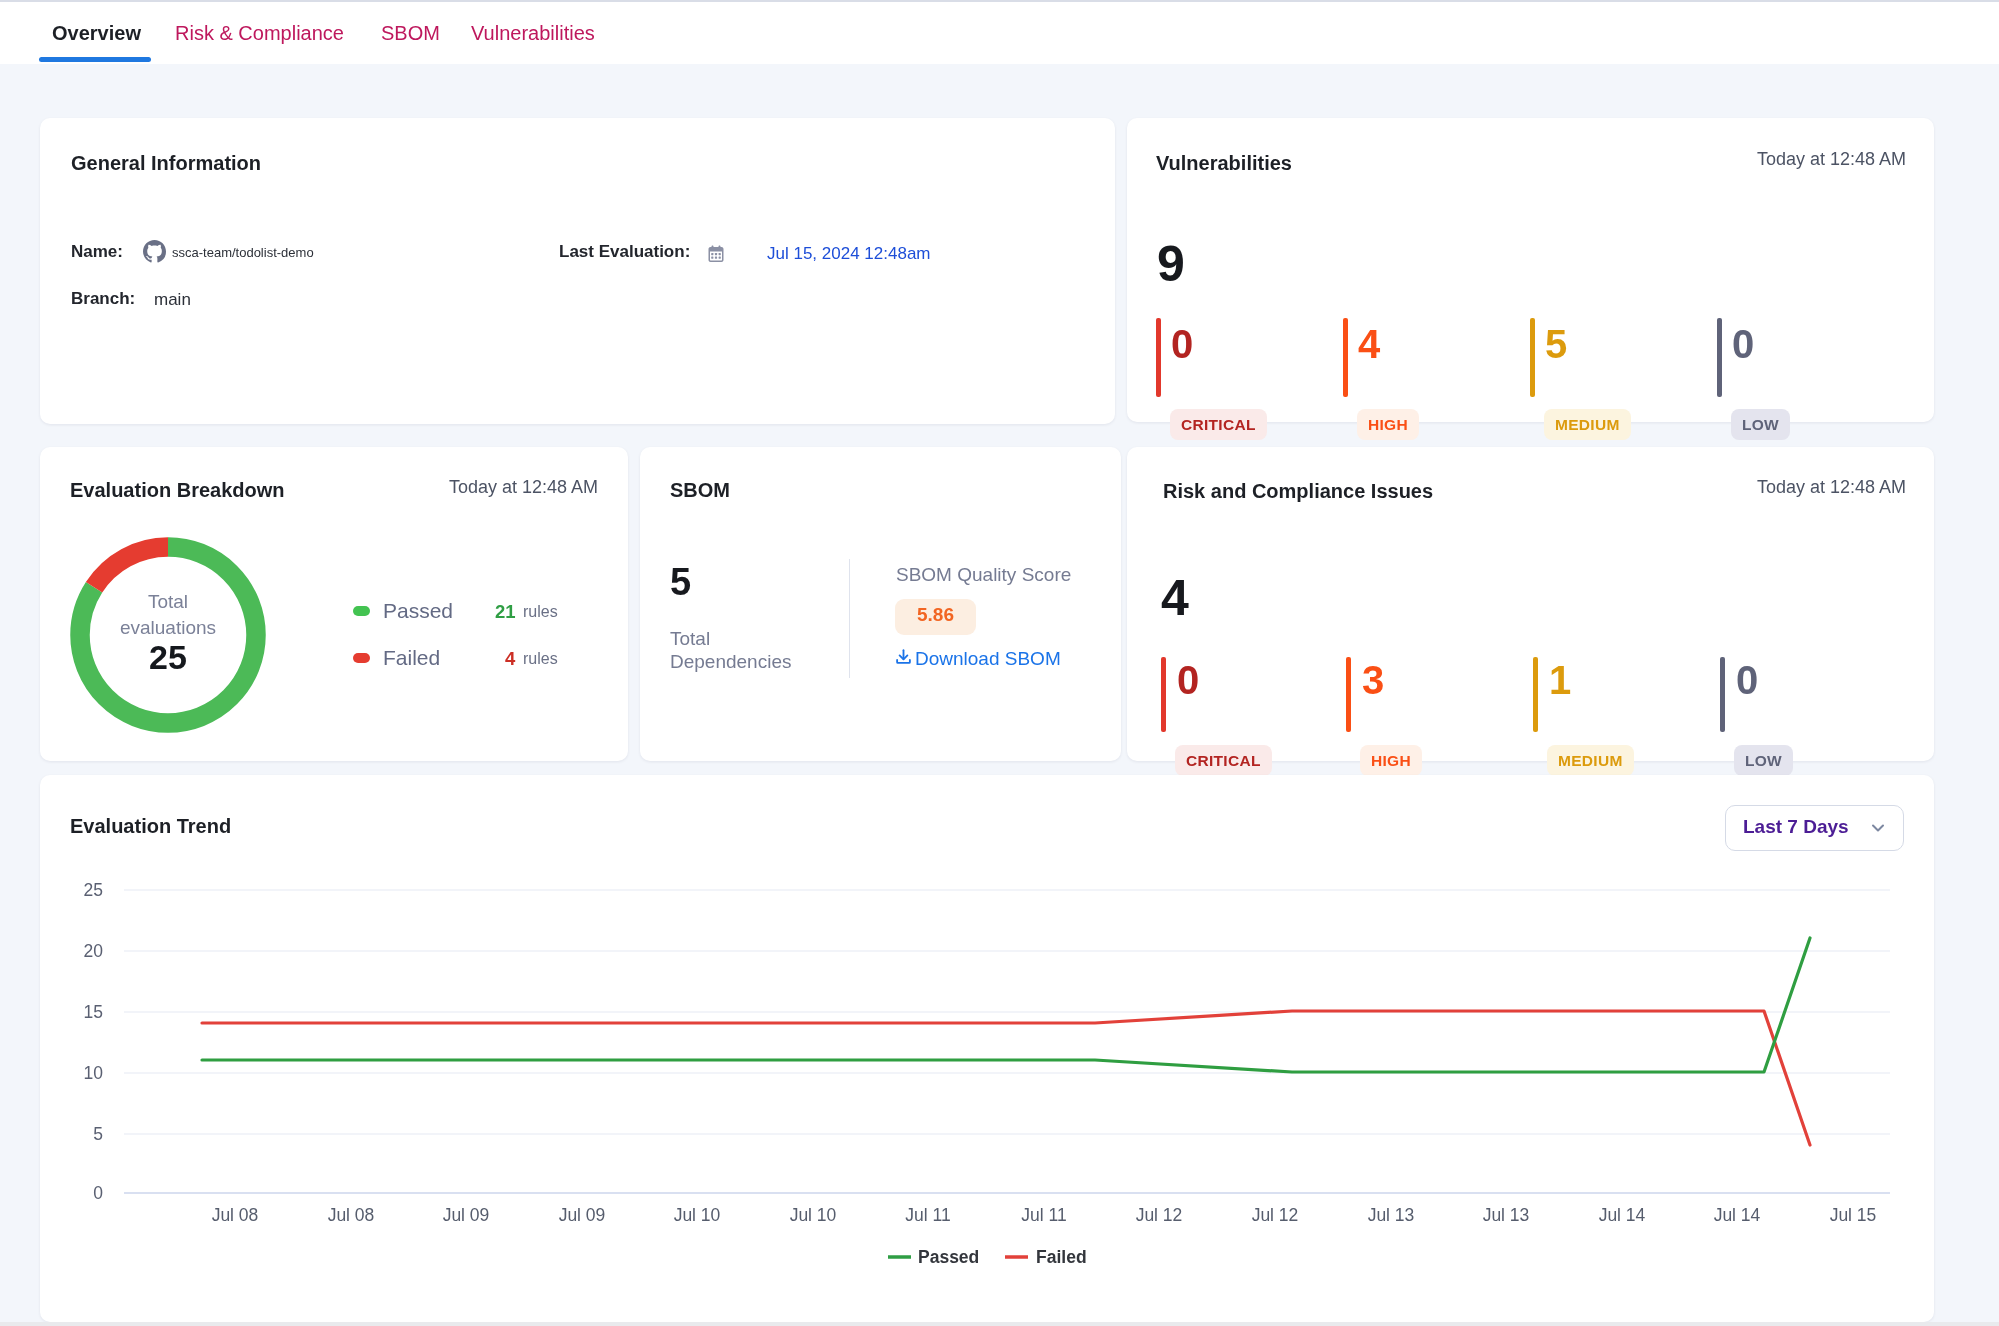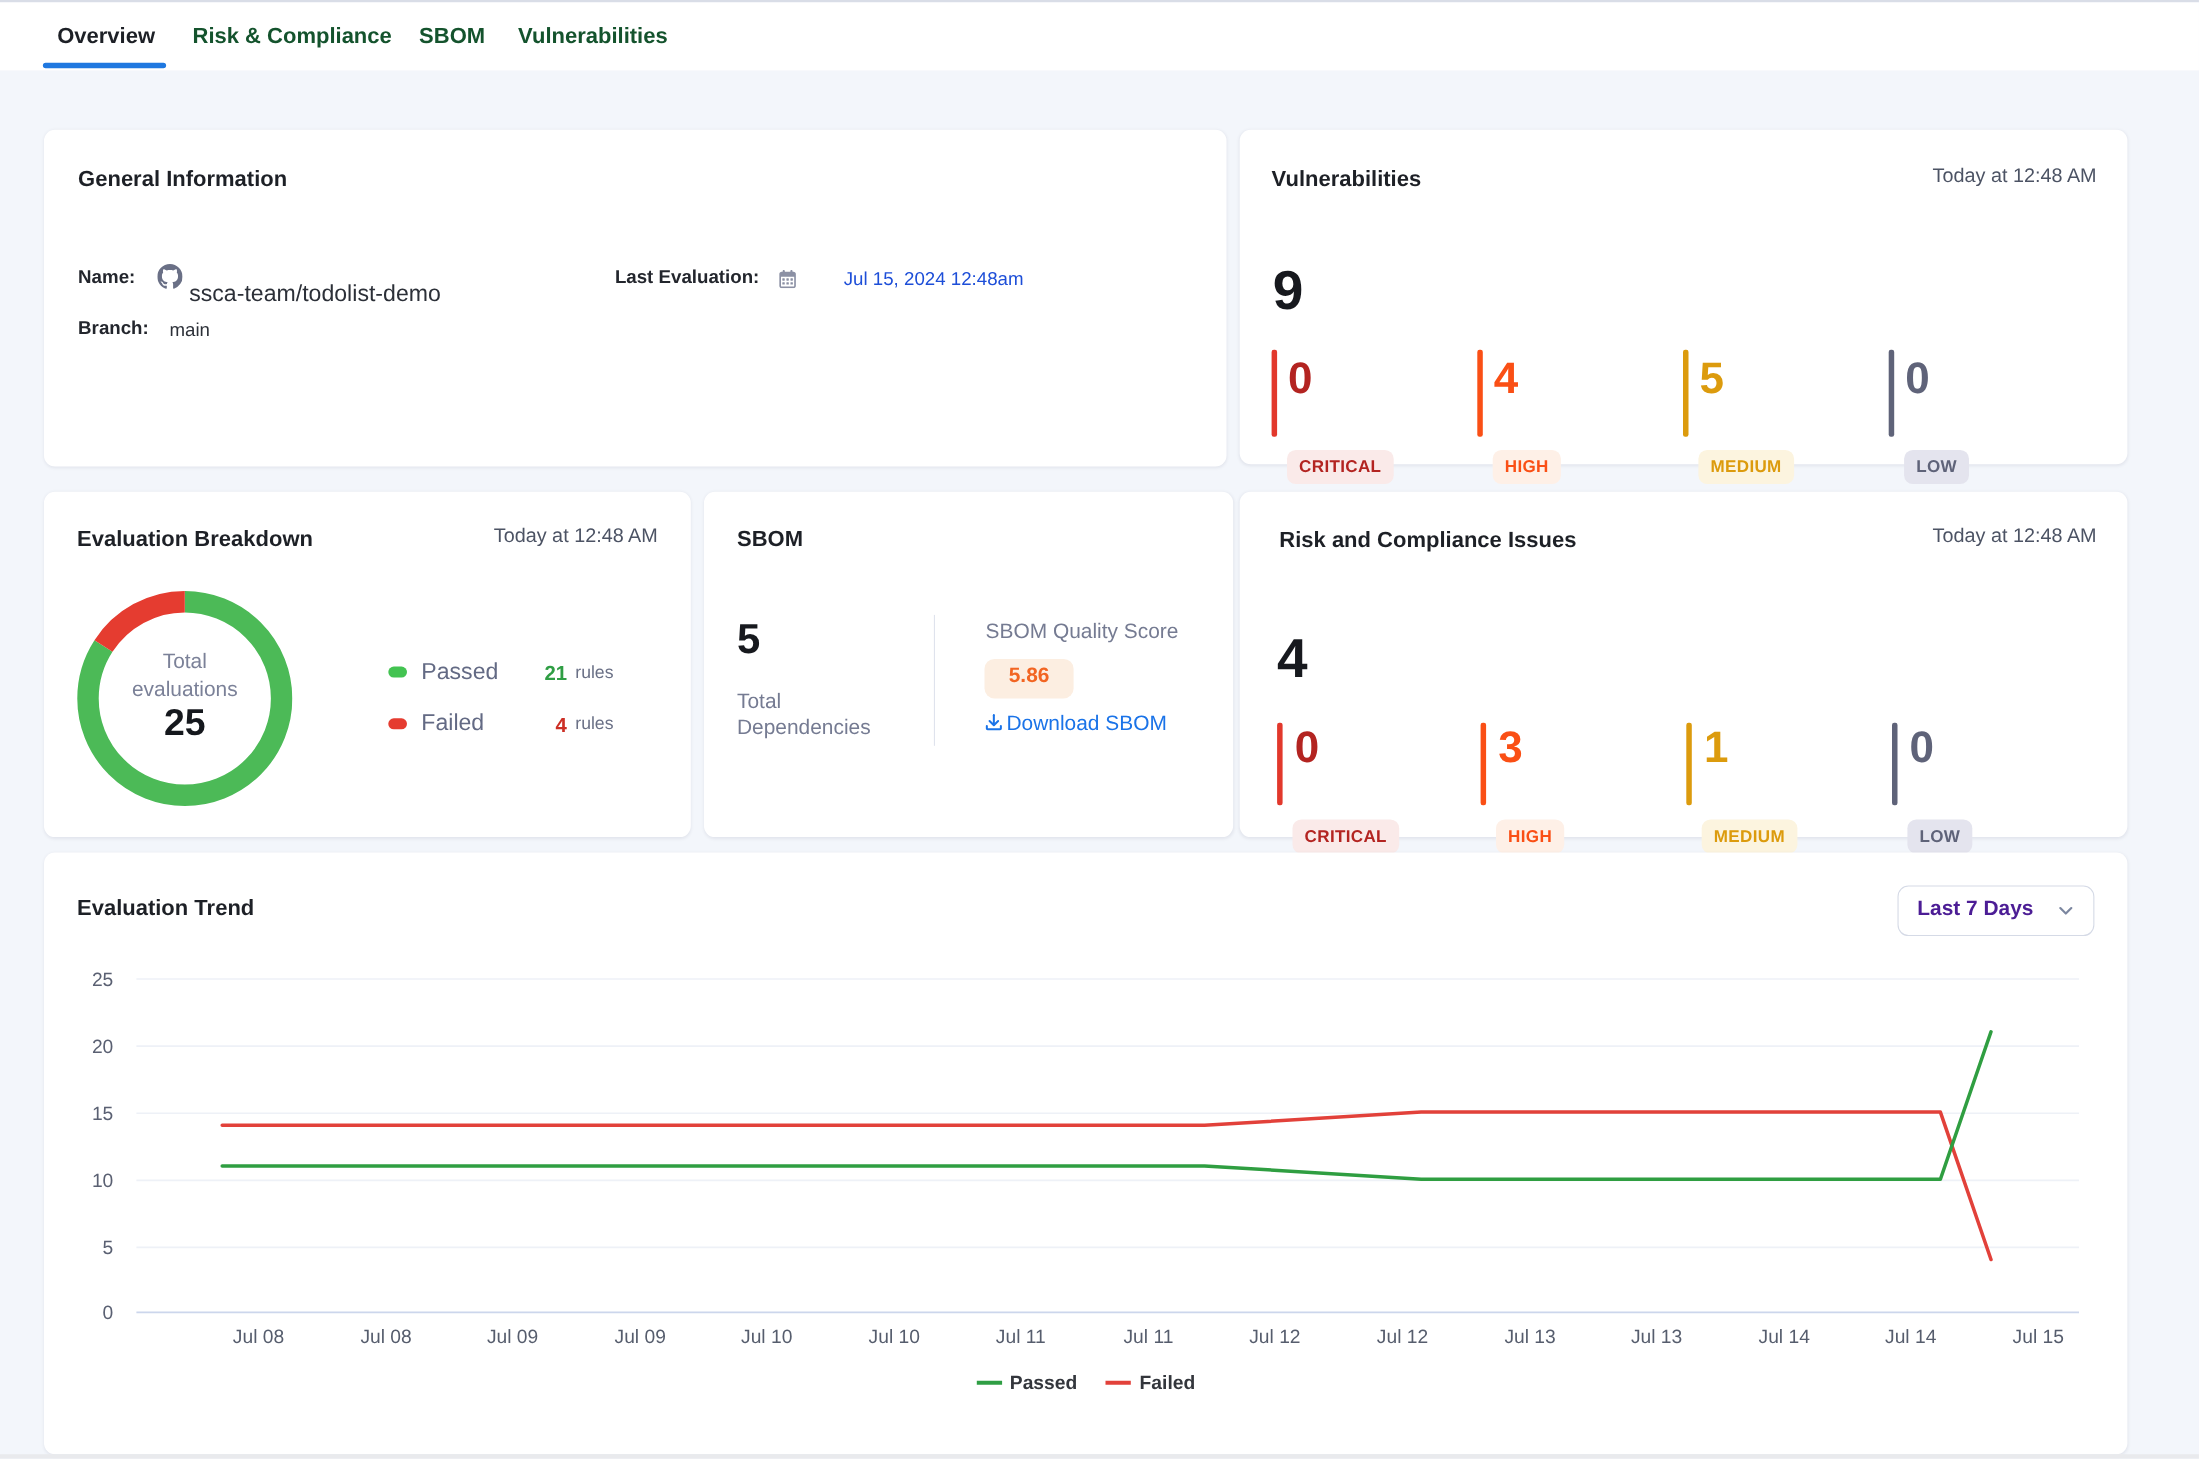--- a/index.html
+++ b/index.html
@@ -1,21 +1,21 @@
 <!DOCTYPE html>
 <html><head>
 <meta charset="utf-8">
 <style>
   * { margin:0; padding:0; box-sizing:border-box; }
   html,body { width:1999px; height:1326px; }
   body { font-family:"Liberation Sans", sans-serif; background:#f3f6fb; position:relative; overflow:hidden; }
   .page { position:absolute; left:0; top:0; width:1999px; height:1326px; }
   .topline { position:absolute; left:0; top:0; width:1999px; height:2px; background:#d9dde7; }
   .tabbar { position:absolute; left:0; top:2px; width:1999px; height:62px; background:#ffffff; }
-  .tab { position:absolute; top:22px; font-size:20px; font-weight:700; color:#14532d; white-space:nowrap; }
+  .tab { position:absolute; top:22px; font-size:20px; font-weight:400; color:#be185d; white-space:nowrap; }
   .tab.active { color:#1d2026; font-weight:700; }
   .underline { position:absolute; left:39px; top:57px; width:112px; height:5px; background:#1f78e0; border-radius:3px; }
   .card { position:absolute; background:#ffffff; border-radius:10px; box-shadow:0 1px 3px rgba(20,30,60,0.08); }
   .ctitle { position:absolute; font-size:20px; font-weight:700; color:#1d2026; white-space:nowrap; }
   .tstamp { position:absolute; font-size:18px; color:#4c5364; white-space:nowrap; }
   .lbl { position:absolute; font-size:17px; font-weight:700; color:#23262d; white-space:nowrap; }
   .val { position:absolute; font-size:17px; color:#2c3038; white-space:nowrap; }
   .bignum { position:absolute; font-size:50px; font-weight:700; color:#17191e; line-height:50px; }
   .statbar { position:absolute; width:5px; border-radius:2px; }
   .statnum { position:absolute; font-size:40px; font-weight:700; line-height:40px; }
@@ -37,21 +37,21 @@
   <div class="tab" style="left:381px;">SBOM</div>
   <div class="tab" style="left:471px;">Vulnerabilities</div>
   <div class="underline"></div>
 
   <div class="card" style="left:40px; top:118px; width:1075px; height:306px;">
     <div class="ctitle" style="left:31px; top:34px;">General Information</div>
     <div class="lbl" style="left:31px; top:124px;">Name:</div>
     <svg style="position:absolute; left:103px; top:122px;" width="23" height="23" viewBox="0 0 16 16" fill="#6a7086">
       <path d="M8 0C3.58 0 0 3.58 0 8c0 3.54 2.29 6.53 5.47 7.59.4.07.55-.17.55-.38 0-.19-.01-.82-.01-1.49-2.01.37-2.53-.49-2.69-.94-.09-.23-.48-.94-.82-1.13-.28-.15-.68-.52-.01-.53.63-.01 1.08.58 1.23.82.72 1.21 1.87.87 2.33.66.07-.52.28-.87.51-1.07-1.78-.2-3.64-.89-3.64-3.95 0-.87.31-1.59.82-2.15-.08-.2-.36-1.02.08-2.12 0 0 .67-.21 2.2.82.64-.18 1.32-.27 2-.27s1.36.09 2 .27c1.53-1.04 2.2-.82 2.2-.82.44 1.1.16 1.92.08 2.12.51.56.82 1.27.82 2.15 0 3.07-1.87 3.75-3.65 3.95.29.25.54.73.54 1.48 0 1.07-.01 1.93-.01 2.2 0 .21.15.46.55.38A8.01 8.01 0 0 0 16 8c0-4.42-3.58-8-8-8z"></path>
     </svg>
-    <div class="val" style="left:132px; top:138px; font-size:21px;">ssca-team/todolist-demo</div>
+    <div class="val" style="left:132px; top:127px; font-size:13px;">ssca-team/todolist-demo</div>
     <div class="lbl" style="left:519px; top:124px;">Last Evaluation:</div>
     <svg style="position:absolute; left:668px; top:127px;" width="16" height="17" viewBox="0 0 16 17" fill="#8b90a4">
       <path d="M4.5 0.5c.55 0 1 .45 1 1V2h5V1.5c0-.55.45-1 1-1s1 .45 1 1V2h1c1.1 0 2 .9 2 2v11c0 1.1-.9 2-2 2h-11c-1.1 0-2-.9-2-2V4c0-1.1.9-2 2-2h1v-.5c0-.55.45-1 1-1zM14 6.5H2V15c0 .28.22.5.5.5h11c.28 0 .5-.22.5-.5V6.5z"></path>
       <rect x="3.2" y="8" width="2.2" height="2.2" rx="0.4"></rect>
       <rect x="6.9" y="8" width="2.2" height="2.2" rx="0.4"></rect>
       <rect x="10.6" y="8" width="2.2" height="2.2" rx="0.4"></rect>
       <rect x="3.2" y="11.5" width="2.2" height="2.2" rx="0.4"></rect>
       <rect x="6.9" y="11.5" width="2.2" height="2.2" rx="0.4"></rect>
       <rect x="10.6" y="11.5" width="2.2" height="2.2" rx="0.4"></rect>
     </svg>

